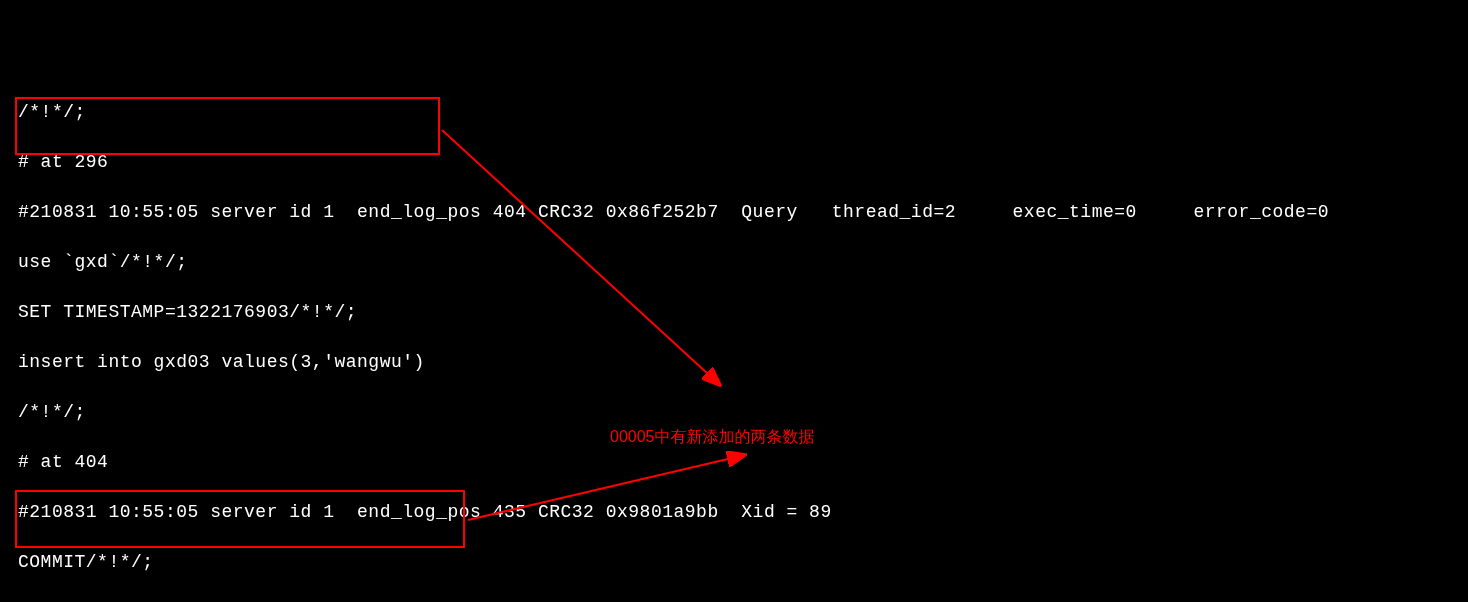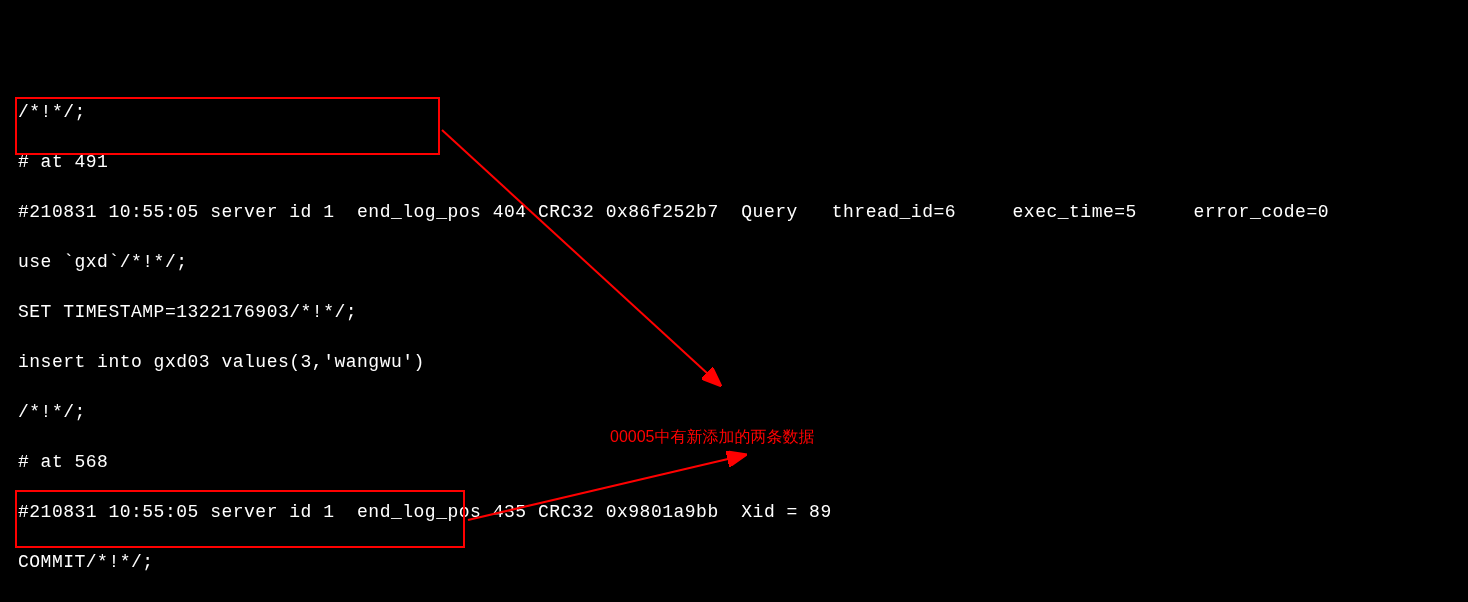--- a/index.html
+++ b/index.html
@@ -40,27 +40,27 @@
     pointer-events: none;
   }
   .arrow-svg line, .arrow-svg polygon { stroke: #ff0000; fill: #ff0000; }
 </style>
 </head>
 <body>
 
 
 
 <div class="term-line">/*!*/;</div>
-<div class="term-line"># at 491</div>
-<div class="term-line">#210831 10:55:05 server id 1  end_log_pos 404 CRC32 0x86f252b7  Query   thread_id=6     exec_time=5     error_code=0</div>
+<div class="term-line"># at 296</div>
+<div class="term-line">#210831 10:55:05 server id 1  end_log_pos 404 CRC32 0x86f252b7  Query   thread_id=2     exec_time=0     error_code=0</div>
 <div class="term-line">use `gxd`/*!*/;</div>
 <div class="term-line">SET TIMESTAMP=1322176903/*!*/;</div>
 <div class="term-line">insert into gxd03 values(3,'wangwu')</div>
 <div class="term-line">/*!*/;</div>
-<div class="term-line"># at 568</div>
+<div class="term-line"># at 404</div>
 <div class="term-line">#210831 10:55:05 server id 1  end_log_pos 435 CRC32 0x9801a9bb  Xid = 89</div>
 <div class="term-line">COMMIT/*!*/;</div>
 <div class="term-line"># at 435</div>
 
 
 
 
 
 
 

